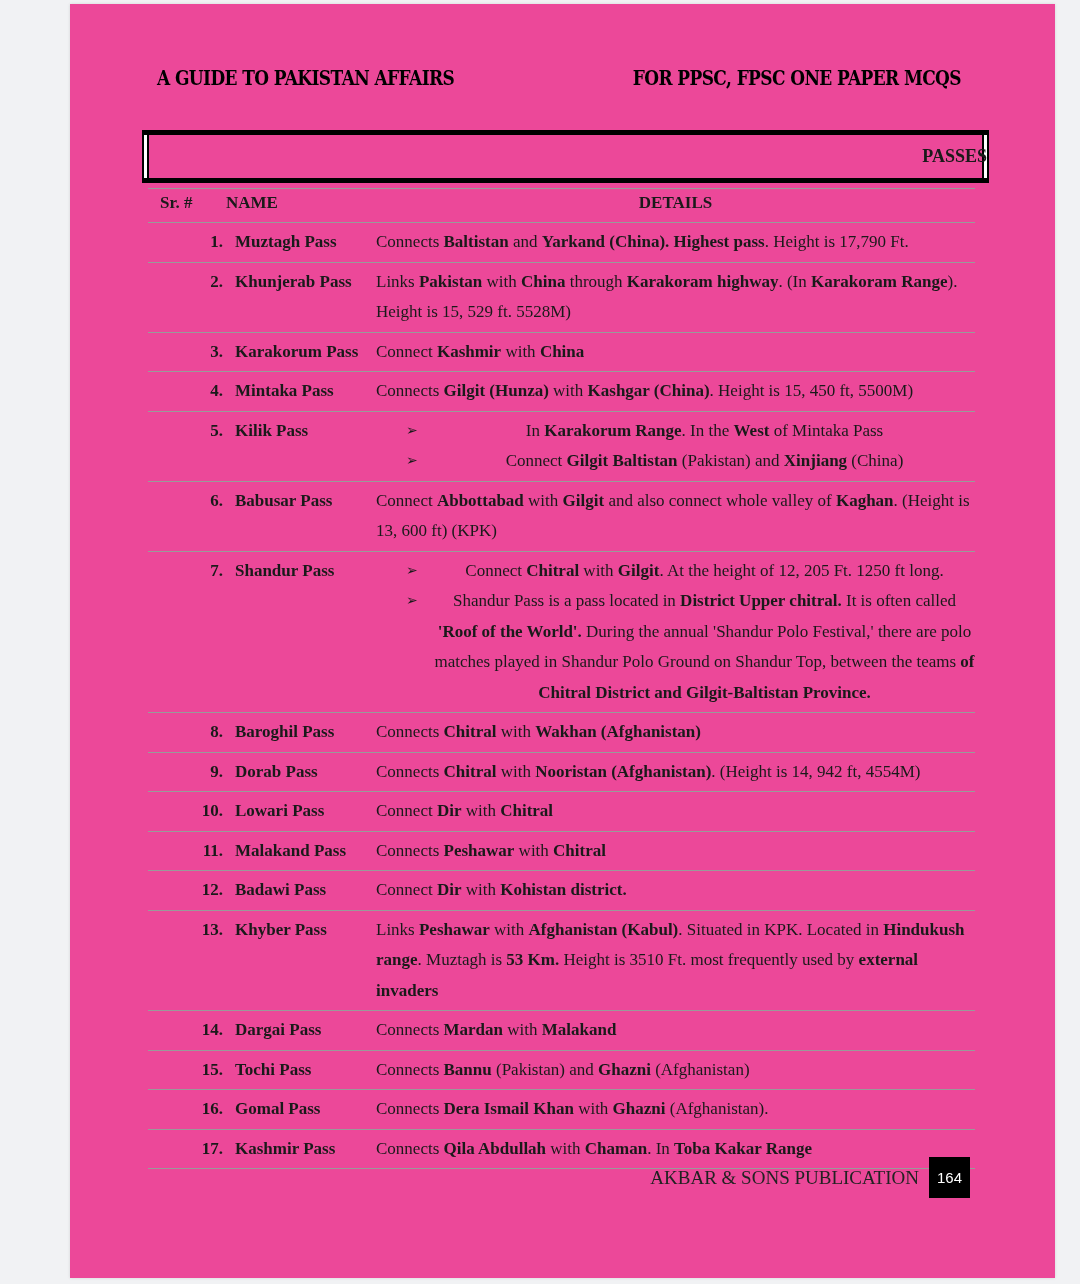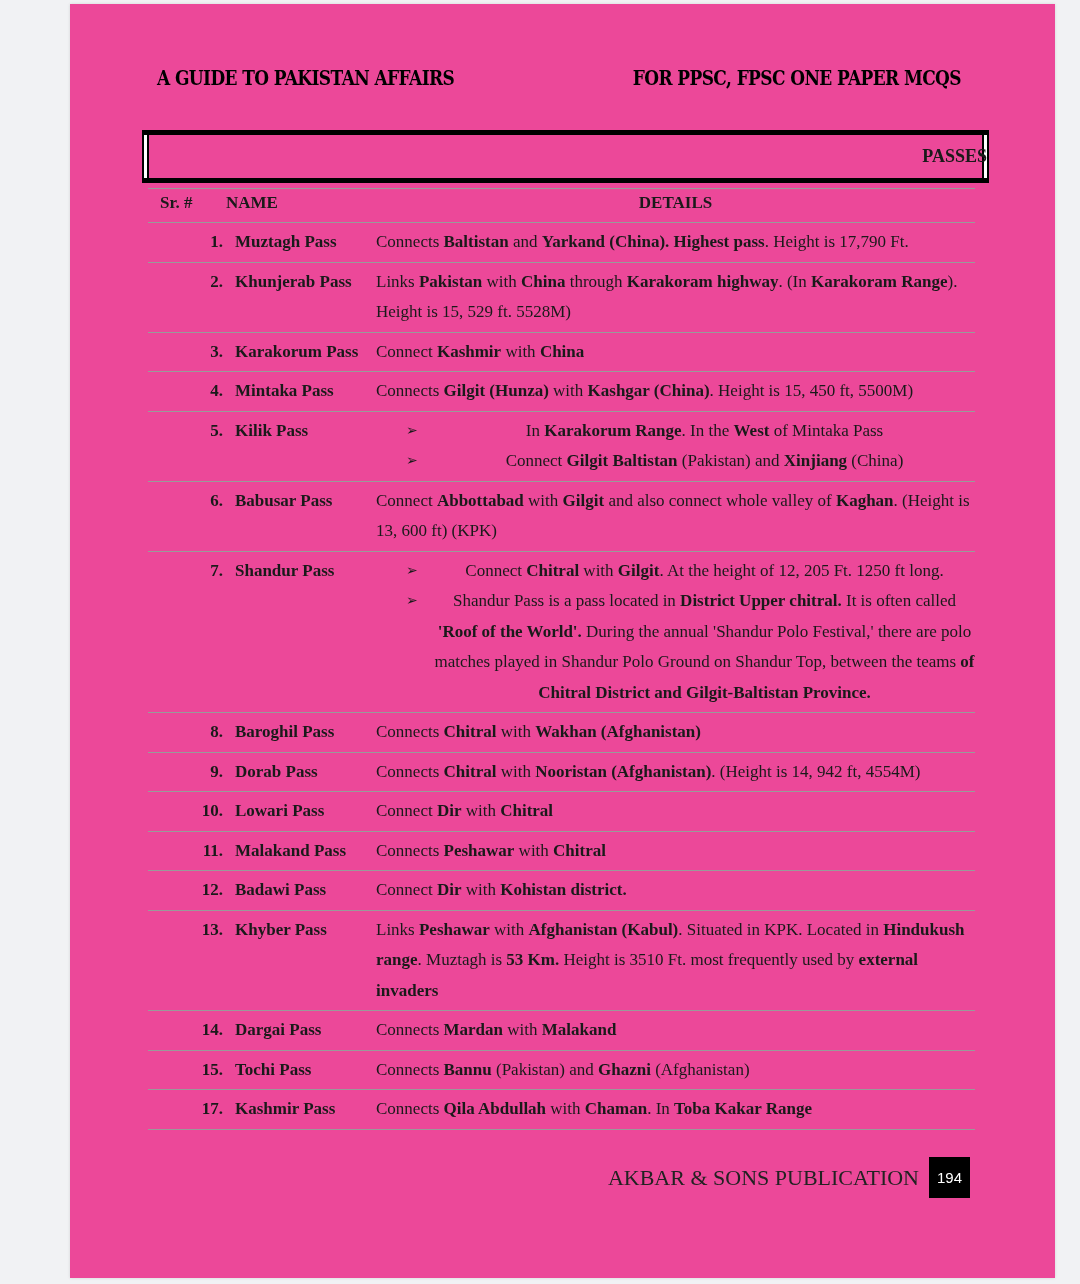--- a/index.html
+++ b/index.html
@@ -73,21 +73,21 @@
   td.c-details { padding-left: 0 !important; }
   .c-name-inner { display: block; width: 128px; padding-left: 4px; }
   b { font-weight: bold; }
   ul.bul { list-style: none; margin: 0; padding: 0 0 0 30px; }
   ul.bul li { position: relative; padding-left: 28px; text-align: center; }
   ul.bul li::before { content: "➢"; position: absolute; left: 0; font-size: 14px; }
   .footer {
     position: absolute; top: 1153px; right: 85px;
     display: flex; align-items: center;
   }
-  .footer .pub { font-size: 22px; margin-right: 10px; color: #222; }
+  .footer .pub { font-size: 19px; margin-right: 10px; color: #222; }
   .footer .pgno {
     background: #000; color: #fff;
     font-family: "Liberation Sans", sans-serif;
     font-size: 15px;
     width: 41px; height: 41px;
     display: flex; align-items: center; justify-content: center;
   }
 </style>
 </head>
 <body>
@@ -244,28 +244,37 @@
         <tr>
           <td class="c-sr">15.</td>
           <td class="c-name">
             <span class="c-name-inner">Tochi Pass</span>
           </td>
           <td class="c-details">
             <div><span>Connects </span><b>Bannu</b><span> (Pakistan) and </span><b>Ghazni</b><span> (Afghanistan)</span></div>
           </td>
         </tr>
         <tr>
+          <td class="c-sr">16.</td>
+          <td class="c-name">
+            <span class="c-name-inner">Gomal Pass</span>
+          </td>
+          <td class="c-details">
+            <div><span>Connects </span><b>Dera Ismail Khan</b><span> with </span><b>Ghazni</b><span> (Afghanistan).</span></div>
+          </td>
+        </tr>
+        <tr>
           <td class="c-sr">17.</td>
           <td class="c-name">
             <span class="c-name-inner">Kashmir Pass</span>
           </td>
           <td class="c-details">
             <div><span>Connects </span><b>Qila Abdullah</b><span> with </span><b>Chaman</b><span>. In </span><b>Toba Kakar Range</b></div>
           </td>
         </tr>
       </tbody>
   </table>
 
   <div class="footer">
     <span class="pub">AKBAR &amp; SONS PUBLICATION</span>
-    <span class="pgno">194</span>
+    <span class="pgno">164</span>
   </div>
 </div>
 
 </body></html>

